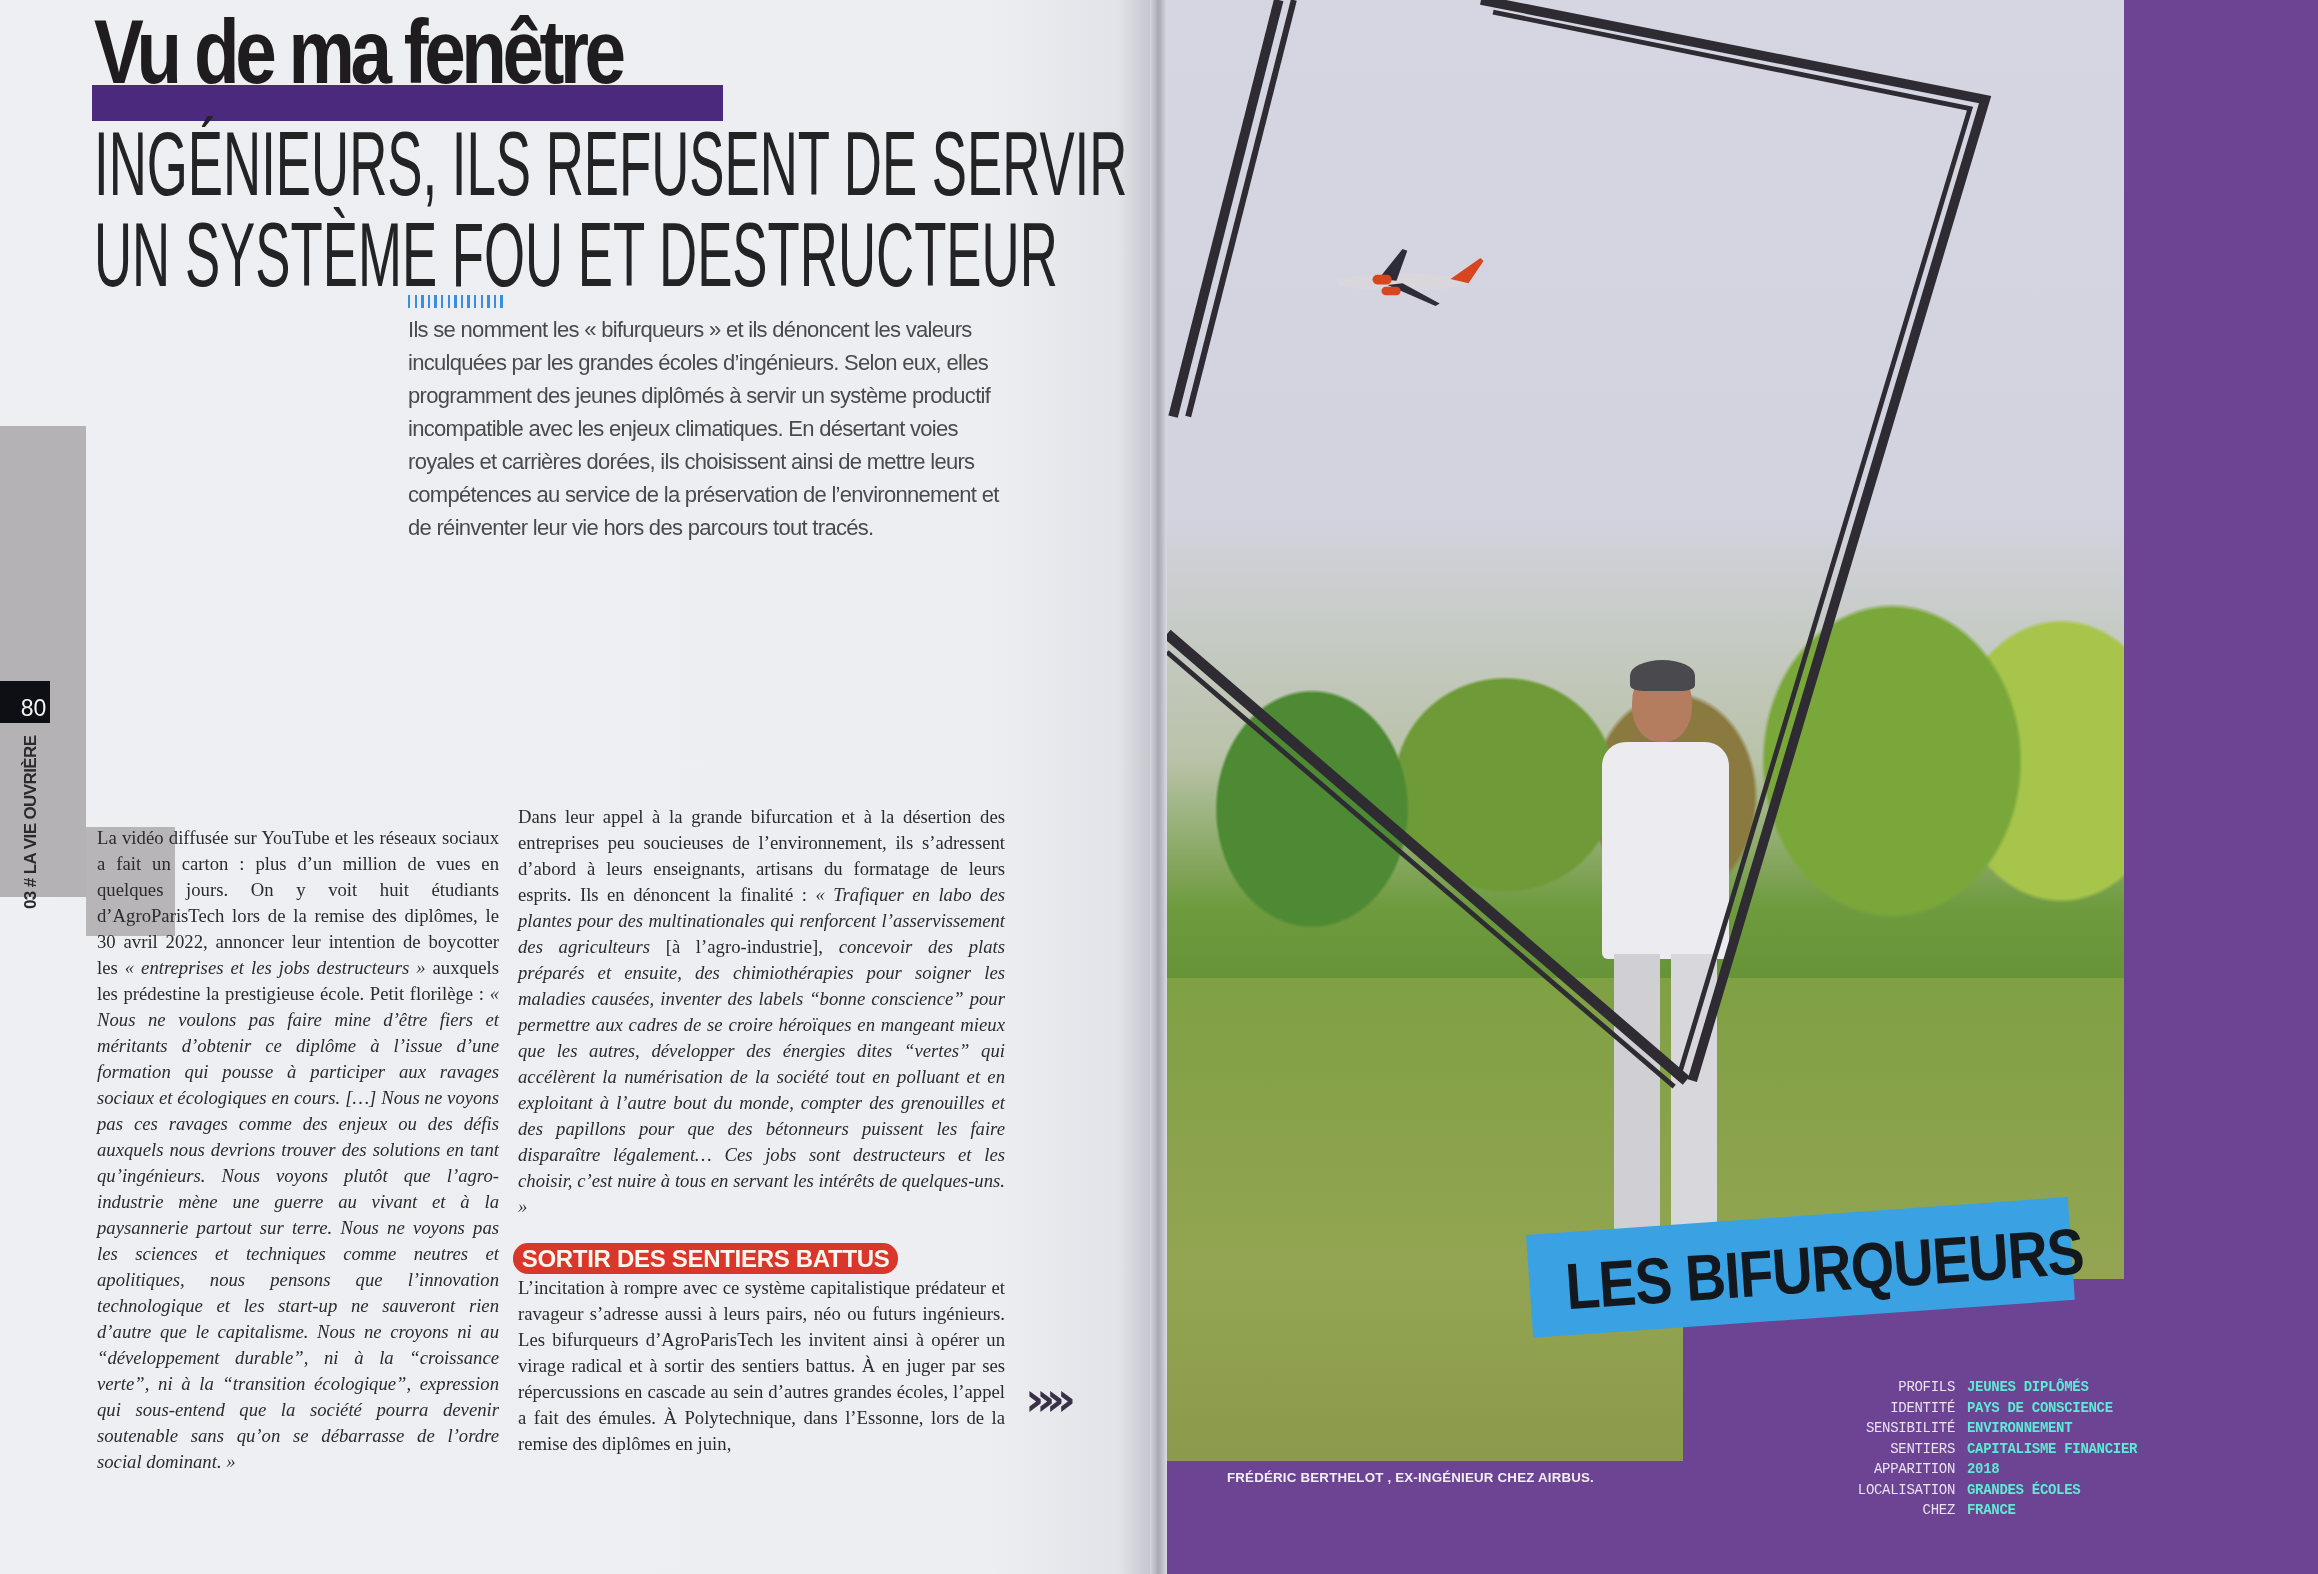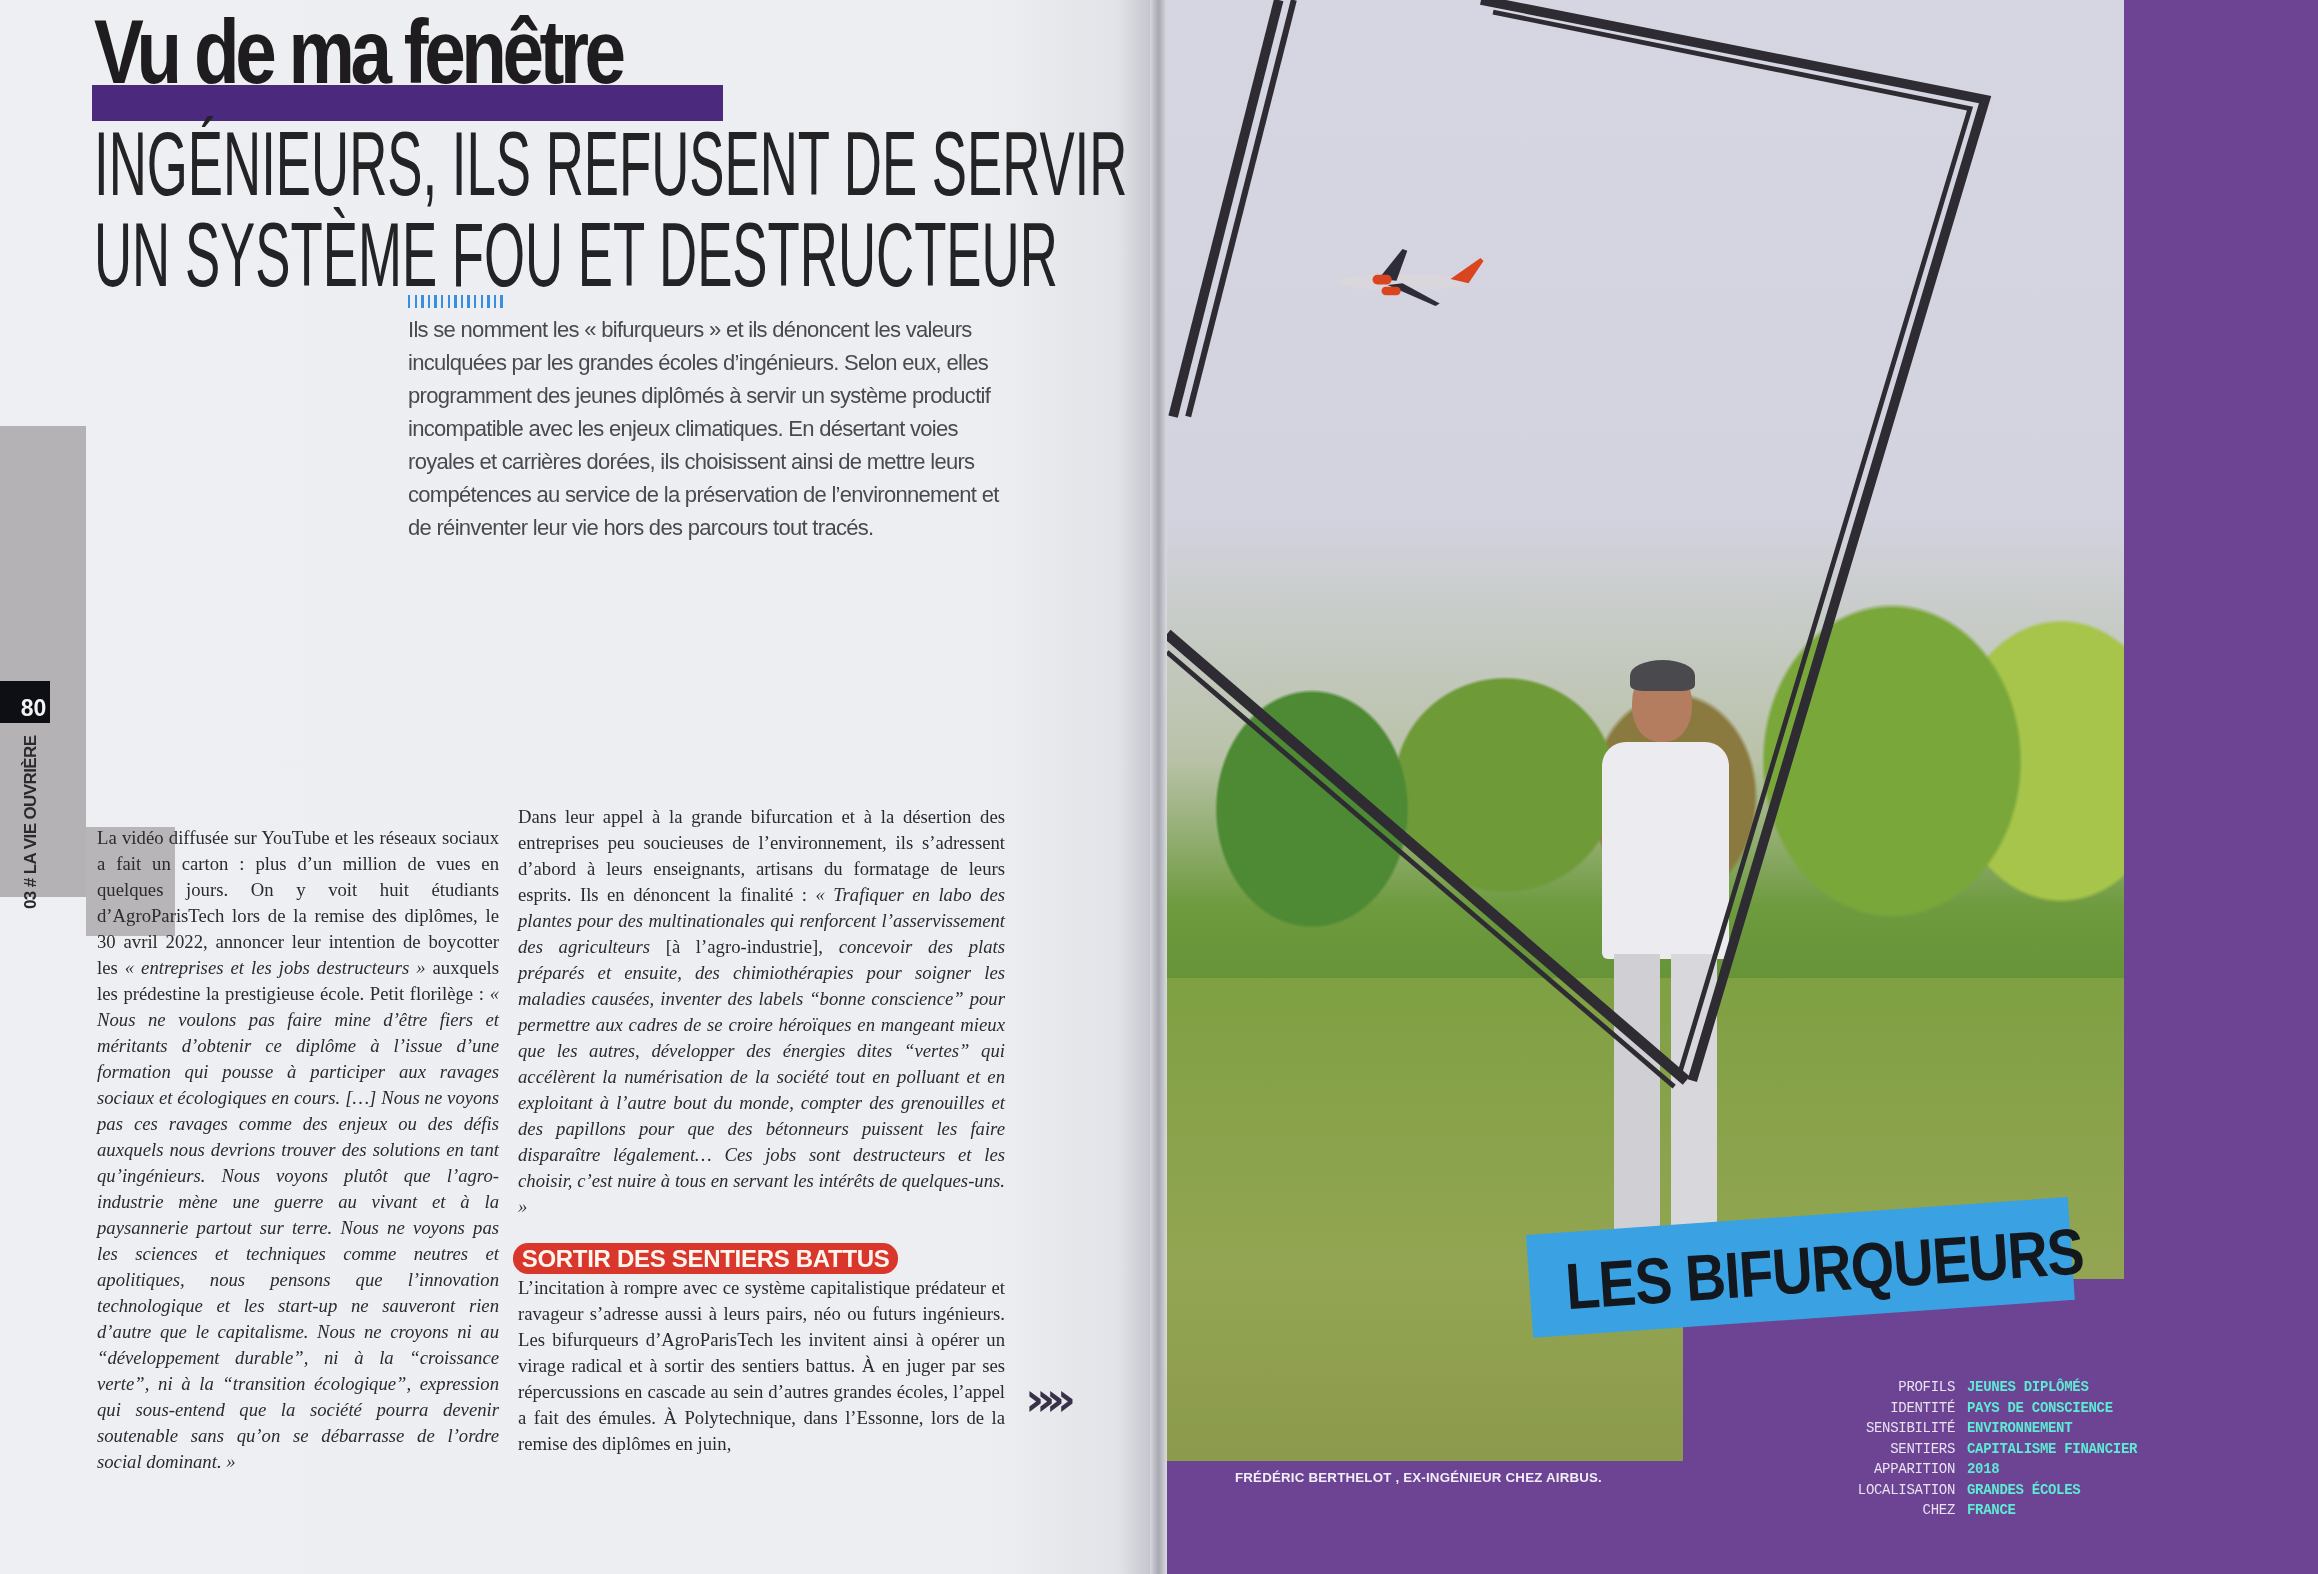--- a/index.html
+++ b/index.html
@@ -42,21 +42,21 @@
   .side-gray {
     position: absolute; left: 0; top: 426px; width: 86px; height: 471px; background: #b4b2b5;
   }
   .side-gray-lower {
     position: absolute; left: 86px; top: 827px; width: 89px; height: 109px; background: #b7b5b8;
   }
   .folio-box {
     position: absolute; left: 0; top: 681px; width: 50px; height: 42px; background: #0e0f14;
   }
   .folio-num {
-    position: absolute; right: 3.6px; bottom: 1.2px; color: #f4f4f4; font-weight: 700; font-size: 23px;
+    position: absolute; right: 3.6px; bottom: 1.2px; color: #f4f4f4; font-weight: 400; font-size: 23px;
     font-family: "Liberation Sans", sans-serif;
   }
   .magazine-name {
     position: absolute; left: 20.5px; top: 909px; transform: rotate(-90deg); transform-origin: left top;
     font-family: "Liberation Sans", sans-serif; font-weight: 700; font-size: 17px; color: #2a2a2d;
     letter-spacing: -0.6px; white-space: nowrap; width: 181px;
   }
   .col {
     position: absolute; font-family: "Liberation Serif", serif; font-size: 18.7px; line-height: 26px;
     color: #2b2a2d; text-align: justify; z-index: 2;
@@ -105,21 +105,21 @@
     position: absolute; left: 423px; top: 664px; width: 151px; height: 580px;
   }
   .person .head { position: absolute; left: 42px; top: 0; width: 60px; height: 78px; border-radius: 50% 50% 45% 45%; background: #b57d60; }
   .person .hair { position: absolute; left: 40px; top: -3.6px; width: 65px; height: 31px; border-radius: 50% 50% 20% 20%; background: #4a4a4e; }
   .person .shirt { position: absolute; left: 12px; top: 78px; width: 127px; height: 217px; border-radius: 24px 24px 6px 6px; background: #ecebef; }
   .person .legs { position: absolute; left: 24px; top: 290px; width: 103px; height: 290px; background: linear-gradient(90deg, #cfcfd4 45%, transparent 45% 55%, #d8d8dc 55%); }
   .plane { position: absolute; left: 163px; top: 246px; width: 157px; height: 66px; }
   .frame-svg { position: absolute; left: 0; top: 0; }
   .caption {
     position: absolute; left: 60px; top: 1470px; color: #f2eef7; font-weight: 700; font-size: 13.3px;
-    font-family: "Liberation Sans", sans-serif; letter-spacing: 0.2px; margin-left: 8px;
+    font-family: "Liberation Sans", sans-serif; letter-spacing: 0.2px;
   }
   .title-band {
     position: absolute; left: 359px; top: 1235px; width: 543px; height: 103px; background: #3aa1e3;
     transform: rotate(-4deg); transform-origin: left top; z-index: 5;
   }
   .title-band span {
     position: absolute; left: 36px; top: 17px; font-family: "Liberation Sans", sans-serif;
     font-weight: 700; font-size: 65px; color: #12181e; letter-spacing: -1.2px;
     transform: scaleX(0.86); transform-origin: left top; white-space: nowrap;
   }

